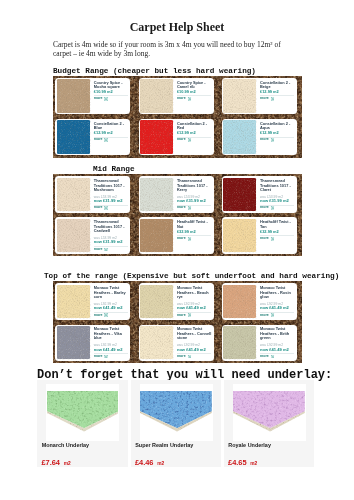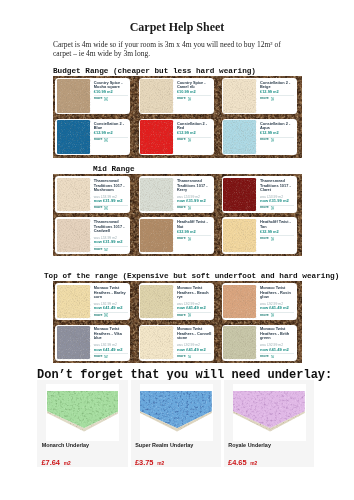--- a/index.html
+++ b/index.html
@@ -606,21 +606,21 @@
               </g>
               <path d="M0,20.3 L37.1,37.3 L71.8,20.3 L71.8,22.1 L37.1,40.599999999999994 L0,22.1 Z" fill="#ded6c0"></path>
               <g clip-path="url(#ud1)">
                 <rect width="71.8" height="41" filter="url(#ue1)"></rect>
               </g>
             </svg>
           </div>
         </div>
       </div>
       <div class="ulname" style="left: 135.2px; top: 443.3px;">Super Realm Underlay</div>
-      <div class="ulprice" style="left: 134.9px; top: 458.5px;"><span>£3.75</span> <span class="u">m2</span></div>
+      <div class="ulprice" style="left: 134.9px; top: 458.5px;"><span>£4.46</span> <span class="u">m2</span></div>
       <div class="ulcol" style="left: 223.6px;">
         <div class="ulimgbox" style="left:9.4px;top:3.7px;width:72.9px;height:57px;">
           <div style="position:absolute;left:0.2px;top:7.1px;">
             <svg width="71.8" height="41" style="display:block">
               <defs>
                 <filter id="us2" x="0" y="0" width="100%" height="100%" color-interpolation-filters="sRGB">
                   <feTurbulence type="fractalNoise" baseFrequency="0.45" numOctaves="3" seed="27"></feTurbulence>
                   <feColorMatrix type="matrix" values="0 0 0 0 0.56  0 0 0 0 0.35  0 0 0 0 0.62  1.0 0.55 0.2 0 -0.88"></feColorMatrix>
                 </filter>
                 <filter id="us22" x="0" y="0" width="100%" height="100%" color-interpolation-filters="sRGB">

